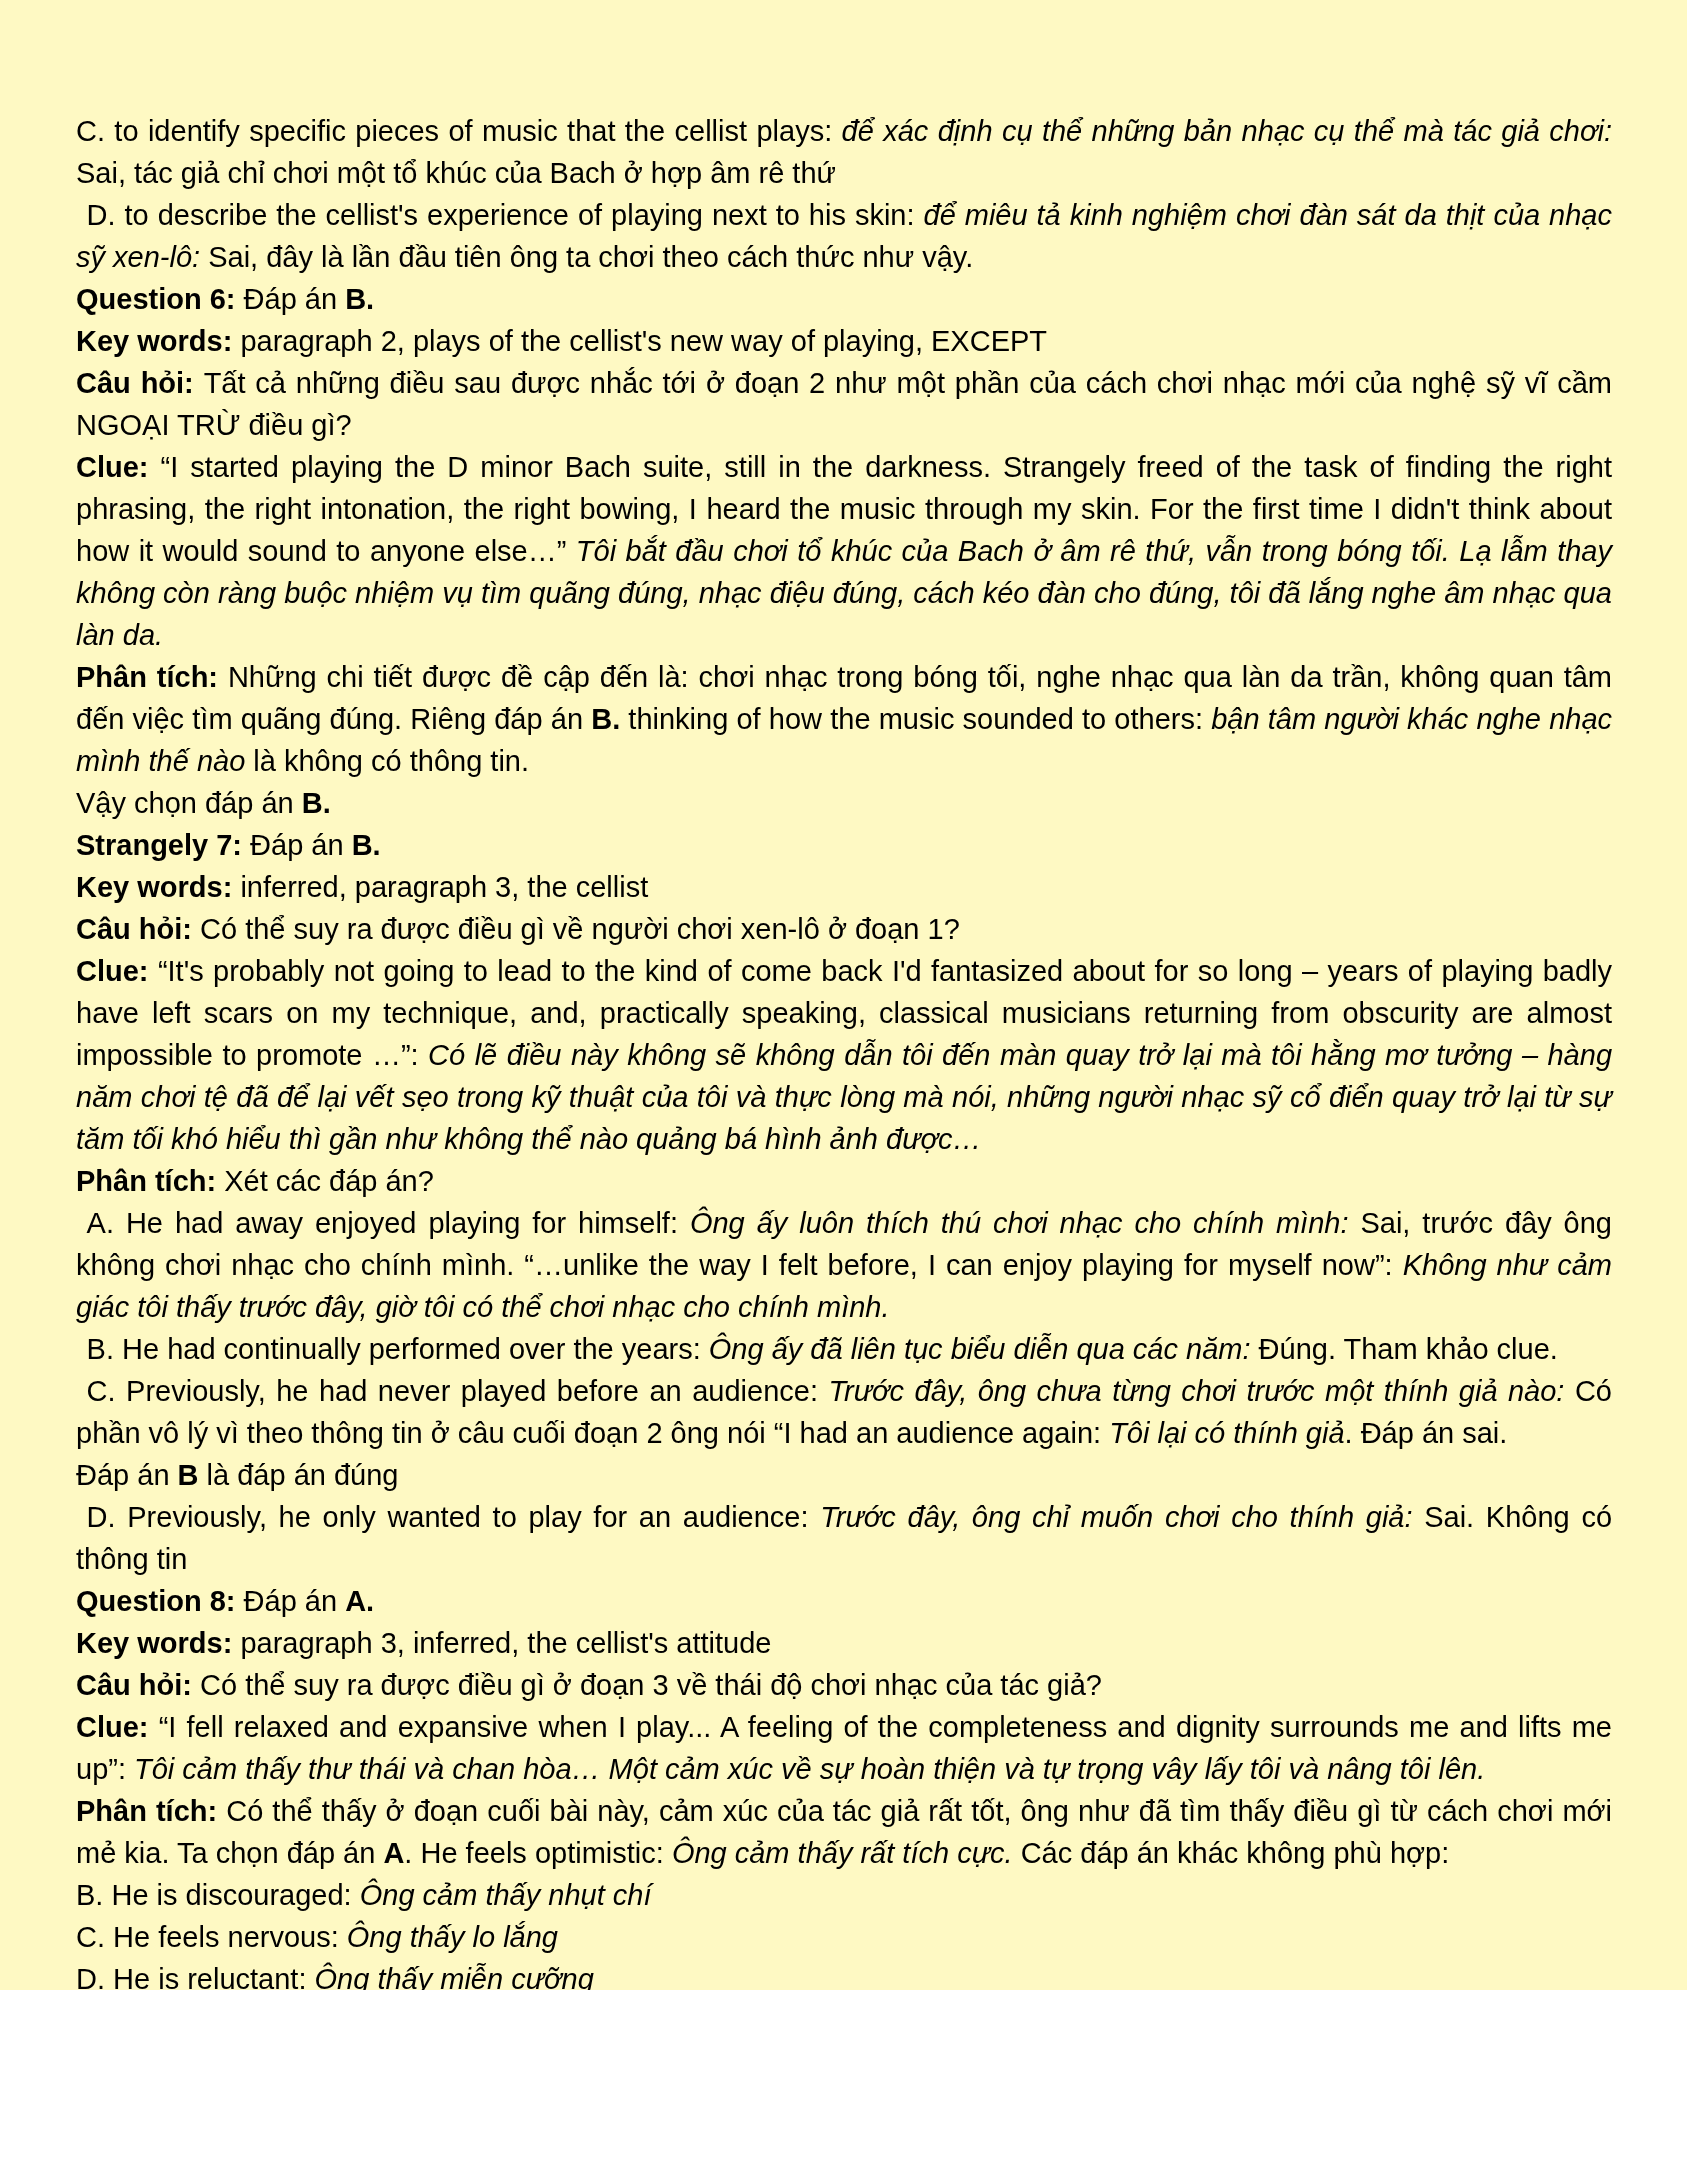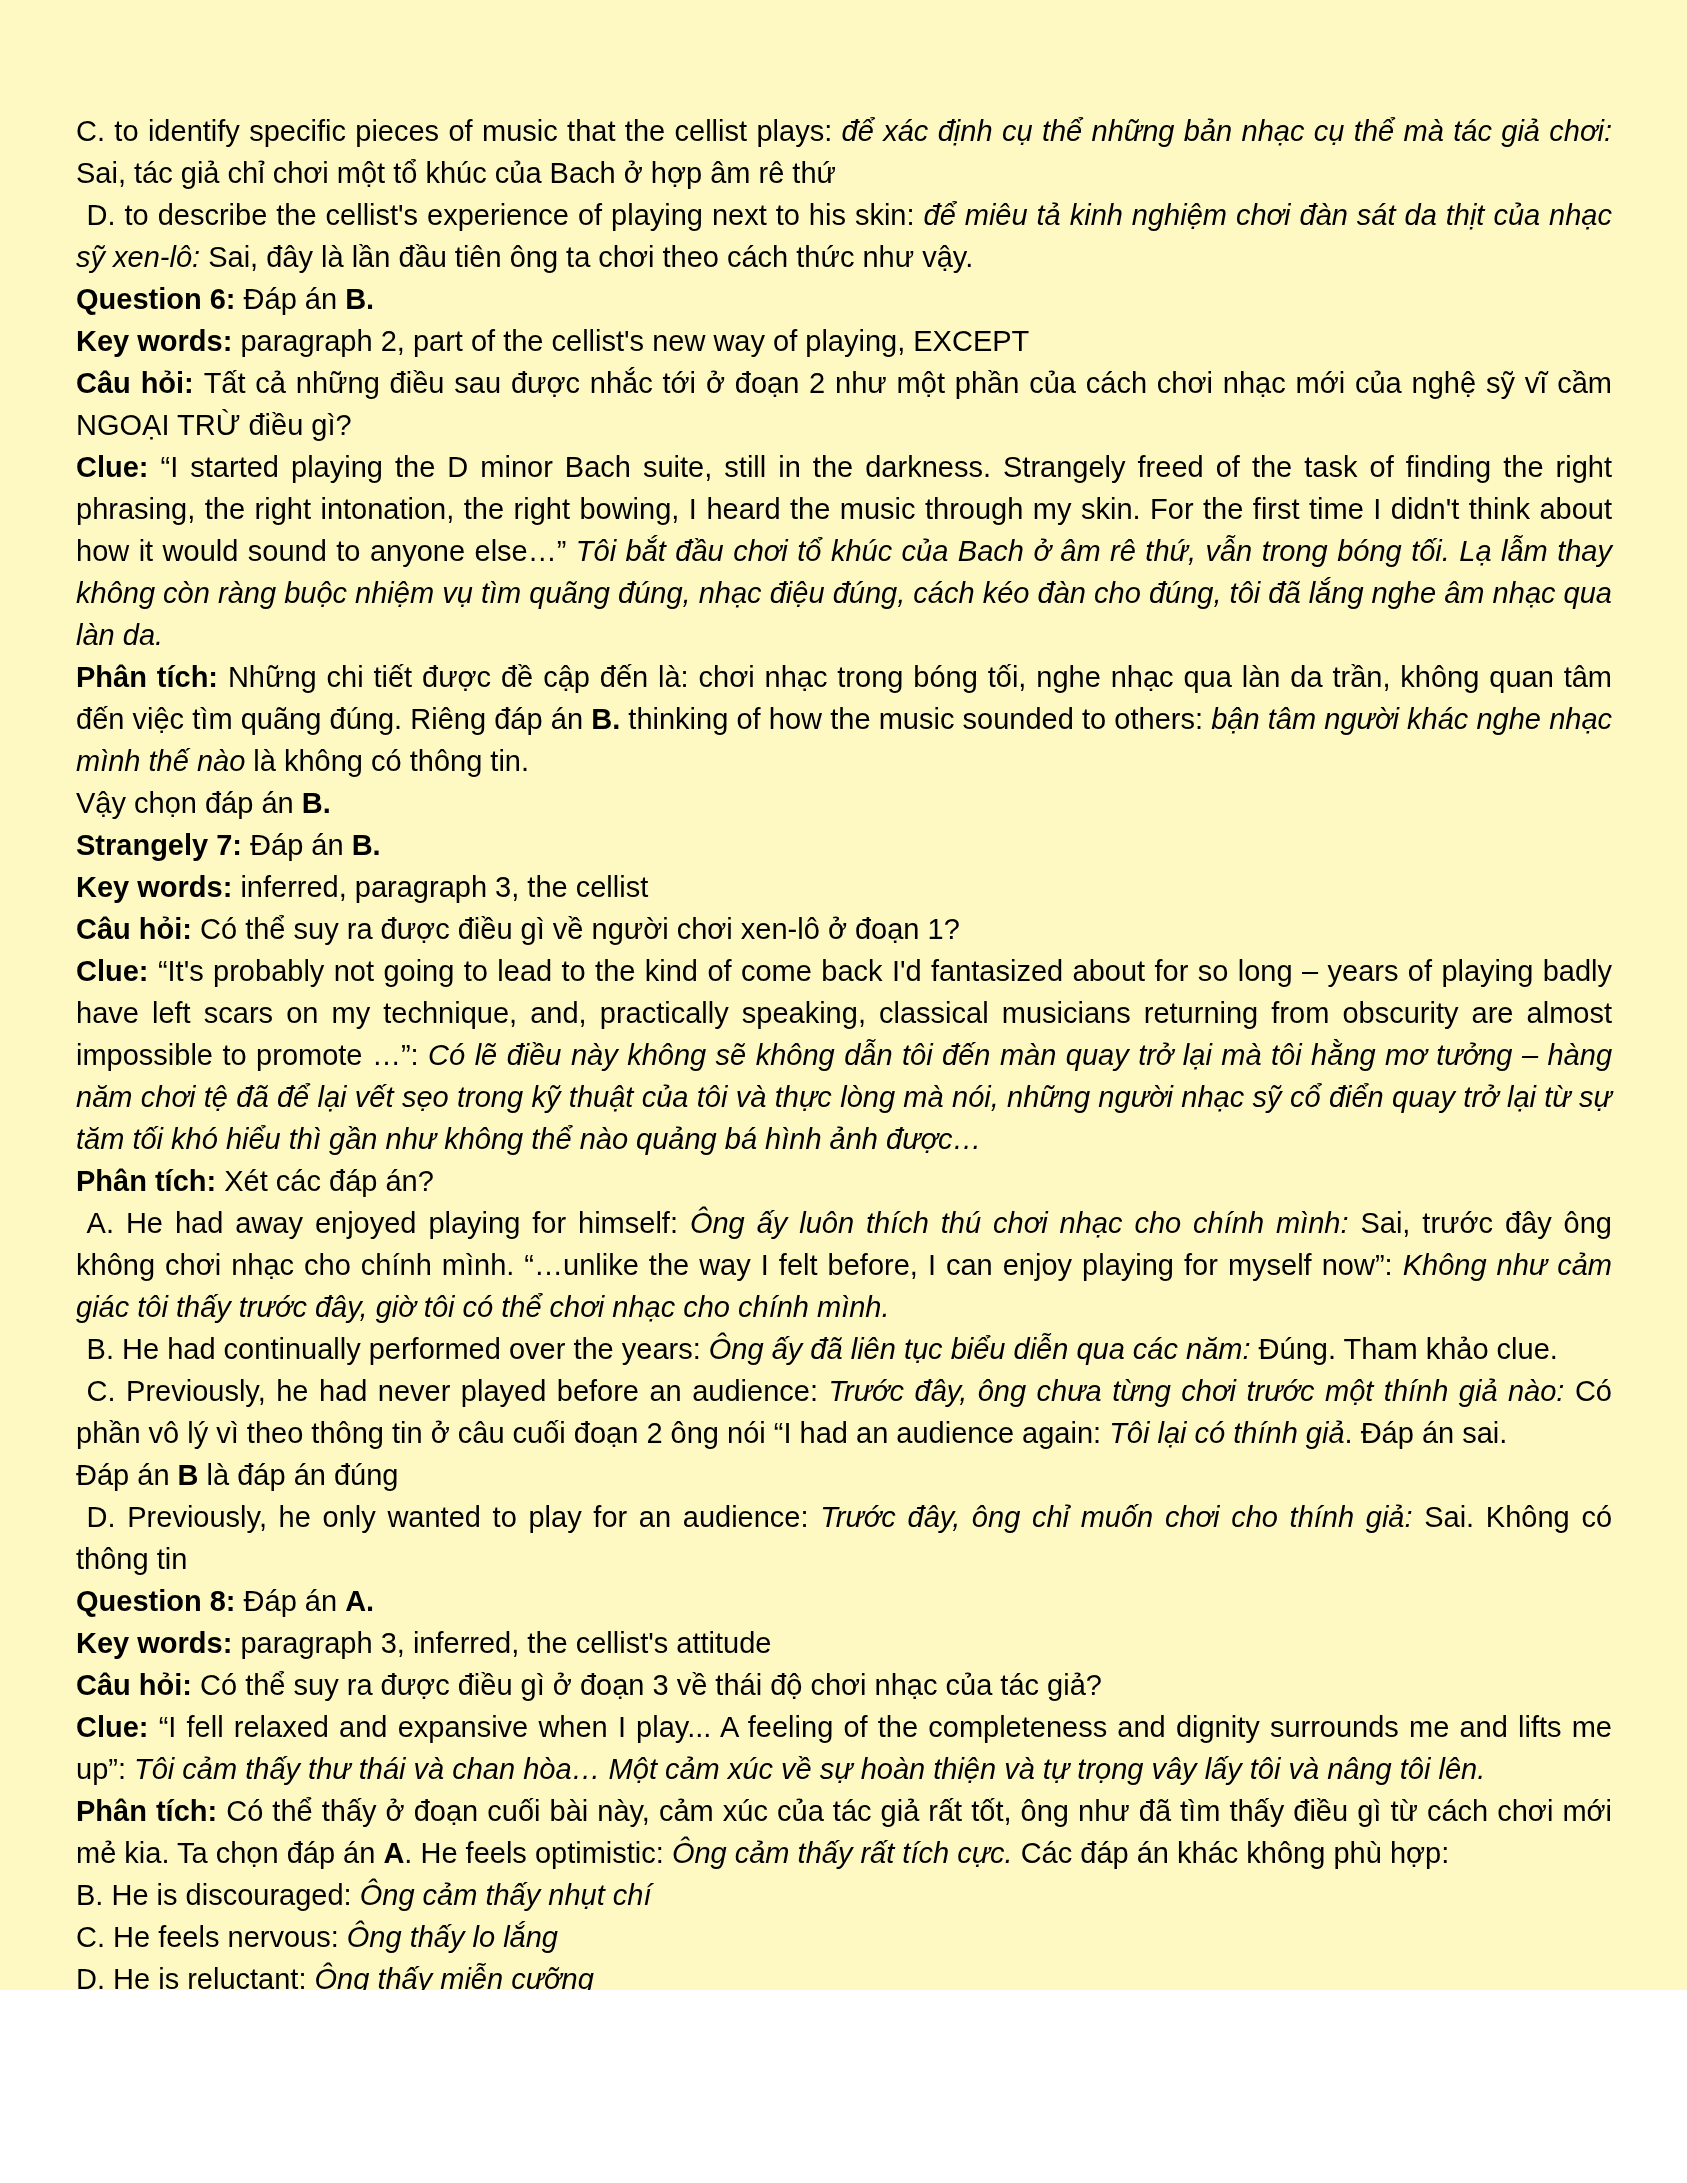--- a/index.html
+++ b/index.html
@@ -47,21 +47,21 @@
   }
 </style>
 </head>
 <body>
 
 <div class="page">
   <div class="content">
       <p class="para"><span class="seg-normal">C. to identify specific pieces of music that the cellist plays: </span><span class="seg-italic">để xác định cụ thể những bản nhạc cụ thể mà tác giả chơi: </span><span class="seg-normal">Sai, tác giả chỉ chơi một tổ khúc của Bach ở hợp âm rê thứ</span></p>
       <p class="para indent"><span class="seg-normal">D. to describe the cellist's experience of playing next to his skin: </span><span class="seg-italic">để miêu tả kinh nghiệm chơi đàn sát da thịt của nhạc sỹ xen-lô: </span><span class="seg-normal">Sai, đây là lần đầu tiên ông ta chơi theo cách thức như vậy.</span></p>
       <p class="para"><span class="seg-bold">Question 6: </span><span class="seg-normal">Đáp án </span><span class="seg-bold">B.</span></p>
-      <p class="para"><span class="seg-bold">Key words: </span><span class="seg-normal">paragraph 2, part of the cellist's new way of playing, EXCEPT</span></p>
+      <p class="para"><span class="seg-bold">Key words: </span><span class="seg-normal">paragraph 2, plays of the cellist's new way of playing, EXCEPT</span></p>
       <p class="para"><span class="seg-bold">Câu hỏi: </span><span class="seg-normal">Tất cả những điều sau được nhắc tới ở đoạn 2 như một phần của cách chơi nhạc mới của nghệ sỹ vĩ cầm NGOẠI TRỪ điều gì?</span></p>
       <p class="para"><span class="seg-bold">Clue: </span><span class="seg-normal">“I started playing the D minor Bach suite, still in the darkness. Strangely freed of the task of finding the right phrasing, the right intonation, the right bowing, I heard the music through my skin. For the first time I didn't think about how it would sound to anyone else…” </span><span class="seg-italic">Tôi bắt đầu chơi tổ khúc của Bach ở âm rê thứ, vẫn trong bóng tối. Lạ lẫm thay không còn ràng buộc nhiệm vụ tìm quãng đúng, nhạc điệu đúng, cách kéo đàn cho đúng, tôi đã lắng nghe âm nhạc qua làn da.</span></p>
       <p class="para"><span class="seg-bold">Phân tích: </span><span class="seg-normal">Những chi tiết được đề cập đến là: chơi nhạc trong bóng tối, nghe nhạc qua làn da trần, không quan tâm đến việc tìm quãng đúng. Riêng đáp án </span><span class="seg-bold">B.</span><span class="seg-normal"> thinking of how the music sounded to others: </span><span class="seg-italic">bận tâm người khác nghe nhạc mình thế nào </span><span class="seg-normal">là không có thông tin.</span></p>
       <p class="para"><span class="seg-normal">Vậy chọn đáp án </span><span class="seg-bold">B.</span></p>
       <p class="para"><span class="seg-bold">Strangely 7: </span><span class="seg-normal">Đáp án </span><span class="seg-bold">B.</span></p>
       <p class="para"><span class="seg-bold">Key words: </span><span class="seg-normal">inferred, paragraph 3, the cellist</span></p>
       <p class="para"><span class="seg-bold">Câu hỏi: </span><span class="seg-normal">Có thể suy ra được điều gì về người chơi xen-lô ở đoạn 1?</span></p>
       <p class="para"><span class="seg-bold">Clue: </span><span class="seg-normal">“It's probably not going to lead to the kind of come back I'd fantasized about for so long – years of playing badly have left scars on my technique, and, practically speaking, classical musicians returning from obscurity are almost impossible to promote …”: </span><span class="seg-italic">Có lẽ điều này không sẽ không dẫn tôi đến màn quay trở lại mà tôi hằng mơ tưởng – hàng năm chơi tệ đã để lại vết sẹo trong kỹ thuật của tôi và thực lòng mà nói, những người nhạc sỹ cổ điển quay trở lại từ sự tăm tối khó hiểu thì gần như không thể nào quảng bá hình ảnh được…</span></p>
       <p class="para"><span class="seg-bold">Phân tích: </span><span class="seg-normal">Xét các đáp án?</span></p>
       <p class="para indent"><span class="seg-normal">A. He had away enjoyed playing for himself: </span><span class="seg-italic">Ông ấy luôn thích thú chơi nhạc cho chính mình: </span><span class="seg-normal">Sai, trước đây ông không chơi nhạc cho chính mình. “…unlike the way I felt before, I can enjoy playing for myself now”: </span><span class="seg-italic">Không như cảm giác tôi thấy trước đây, giờ tôi có thể chơi nhạc cho chính mình.</span></p>

